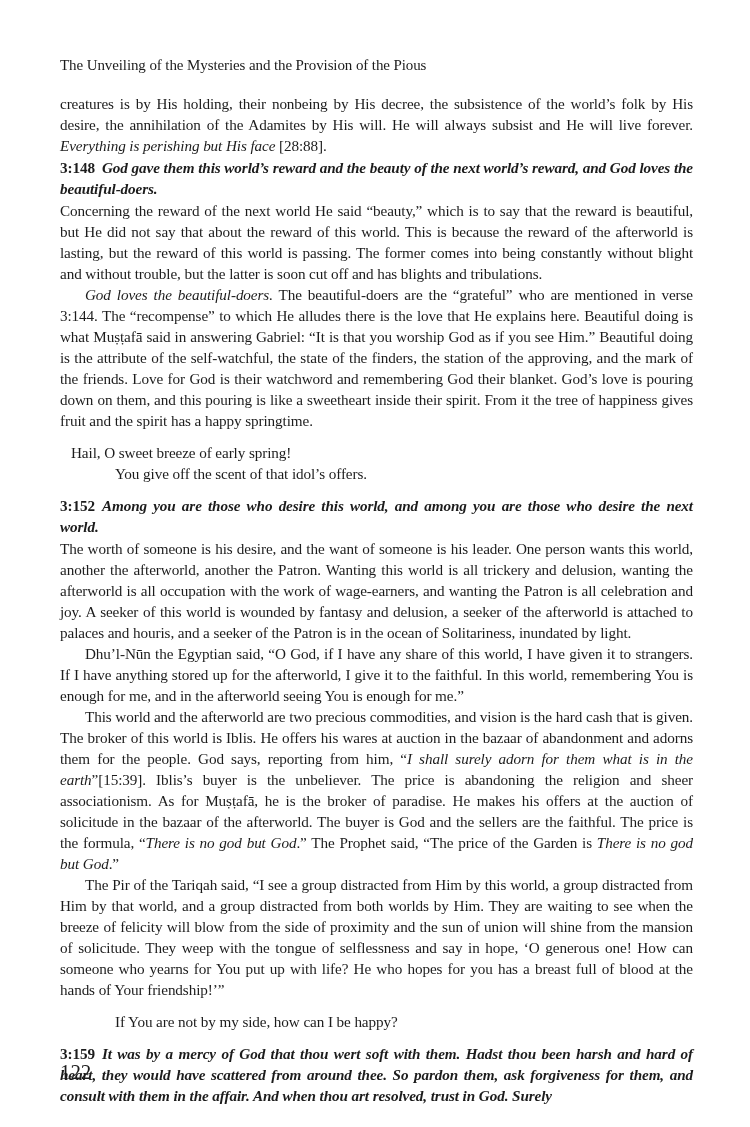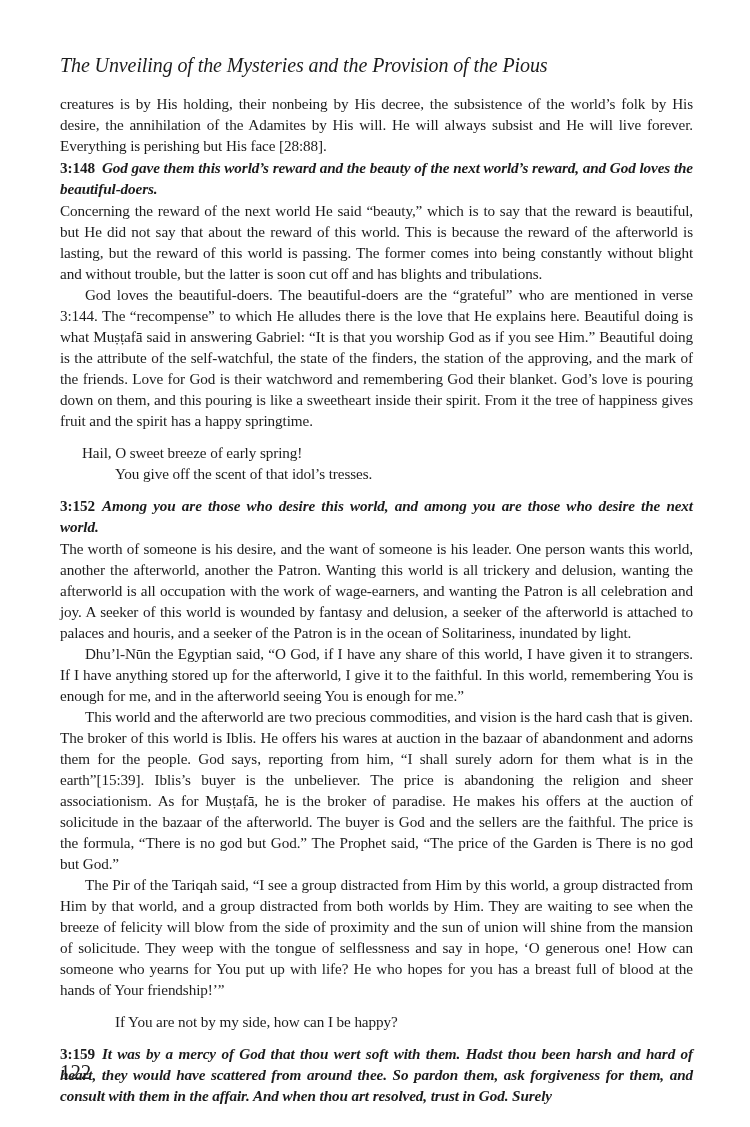--- a/index.html
+++ b/index.html
@@ -17,56 +17,56 @@
     font-size: 15.2px;
     line-height: 21px;
     letter-spacing: -0.1px;
     overflow: hidden;
     box-sizing: border-box;
   }
   .running-head {
     position: absolute;
     left: 60px;
     top: 55px;
-    font-style: italic;
-    font-size: 20px;
+    font-size: 15px;
   }
   .content {
     position: absolute;
     left: 60px;
     top: 93px;
     width: 633px;
   }
   .para {
     margin: 0;
     text-align: justify;
   }
   .para.indent {
     text-indent: 25px;
   }
   .it {
+    font-style: italic;
   }
   .verse-heading {
     margin: 1px 0;
     text-align: justify;
     font-weight: bold;
   }
   .verse-number {
     font-style: normal;
     font-weight: bold;
     padding-right: 7px;
   }
   .vh-text {
     font-style: italic;
     font-weight: bold;
   }
   .poem {
     margin: 11px 0;
   }
-  .poem-line-a { margin-left: 22px; }
+  .poem-line-a { margin-left: 11px; }
   .poem-line-b { margin-left: 55px; }
   .page-number {
     position: absolute;
     left: 60px;
     top: 1062px;
     font-size: 21px;
   }
 </style>
 </head>
 <body>
@@ -74,21 +74,21 @@
 <div class="page">
   <div class="running-head">The Unveiling of the Mysteries and the Provision of the Pious</div>
 
   <div class="content">
       <p class="para"><span class="">creatures is by His holding, their nonbeing by His decree, the subsistence of the world’s folk by His desire, the annihilation of the Adamites by His will.  He will always subsist and He will live forever.  </span><span class=" it">Everything is perishing but His face</span><span class=""> [28:88].</span></p>
       <p class="verse-heading"><span class="verse-number">3:148</span><span class="vh-text it">God gave them this world’s reward and the beauty of the next world’s reward, and God loves the beautiful-doers.</span></p>
       <p class="para"><span class="">Concerning the reward of the next world He said “beauty,” which is to say that the reward is beautiful, but He did not say that about the reward of this world.  This is because the reward of the afterworld is lasting, but the reward of this world is passing. The former comes into being constantly without blight and without trouble, but the latter is soon cut off and has blights and tribulations.</span></p>
       <p class="para indent"><span class=" it">God loves the beautiful-doers.</span><span class="">  The beautiful-doers are the “grateful” who are mentioned in verse 3:144.  The “recompense” to which He alludes there is the love that He explains here.  Beautiful doing is what Muṣṭafā said in answering Gabriel:  “It is that you worship God as if you see Him.”  Beautiful doing is the attribute of the self-watchful, the state of the finders, the station of the approving, and the mark of the friends.  Love for God is their watchword and remembering God their blanket.  God’s love is pouring down on them, and this pouring is like a sweetheart inside their spirit.  From it the tree of happiness gives fruit and the spirit has a happy springtime.</span></p>
       <div class="poem">
         <div class="poem-line poem-line-a">Hail, O sweet breeze of early spring!</div>
-        <div class="poem-line poem-line-b">You give off the scent of that idol’s tresses.</div>
+        <div class="poem-line poem-line-b">You give off the scent of that idol’s offers.</div>
       </div>
       <p class="verse-heading"><span class="verse-number">3:152</span><span class="vh-text it">Among you are those who desire this world, and among you are those who desire the next world.</span></p>
       <p class="para"><span class="">The worth of someone is his desire, and the want of someone is his leader.  One person wants this world, another the afterworld, another the Patron. Wanting this world is all trickery and delusion, wanting the afterworld is all occupation with the work of wage-earners, and wanting the Patron is all celebration and joy.  A seeker of this world is wounded by fantasy and delusion, a seeker of the afterworld is attached to palaces and houris, and a seeker of the Patron is in the ocean of Solitariness, inundated by light.</span></p>
       <p class="para indent"><span class="">Dhu’l-Nūn the Egyptian said, “O God, if I have any share of this world, I have given it to strangers.  If I have anything stored up for the afterworld, I give it to the faithful.  In this world, remembering You is enough for me, and in the afterworld seeing You is enough for me.”</span></p>
       <p class="para indent"><span class="">This world and the afterworld are two precious commodities, and vision is the hard cash that is given.  The broker of this world is Iblis.  He offers his wares at auction in the bazaar of abandonment and adorns them for the people.  God says, reporting from him, “</span><span class=" it">I shall surely adorn for them what is in the earth</span><span class="">”[15:39].  Iblis’s buyer is the unbeliever.  The price is abandoning the religion and sheer associationism.  As for Muṣṭafā, he is the broker of paradise.  He makes his offers at the auction of solicitude in the bazaar of the afterworld.  The buyer is God and the sellers are the faithful.  The price is the formula, “</span><span class=" it">There is no god but God</span><span class="">.”  The Prophet said, “The price of the Garden is </span><span class=" it">There is no god but God</span><span class="">.”</span></p>
       <p class="para indent"><span class="">The Pir of the Tariqah said, “I see a group distracted from Him by this world, a group distracted from Him by that world, and a group distracted from both worlds by Him.  They are waiting to see when the breeze of felicity will blow from the side of proximity and the sun of union will shine from the mansion of solicitude.  They weep with the tongue of selflessness and say in hope, ‘O generous one!  How can someone who yearns for You put up with life?  He who hopes for you has a breast full of blood at the hands of Your friendship!’”</span></p>
       <div class="poem">
         <div class="poem-line poem-line-b">If You are not by my side, how can I be happy?</div>
       </div>
       <p class="verse-heading"><span class="verse-number">3:159</span><span class="vh-text it">It was by a mercy of God that thou wert soft with them. Hadst thou been harsh and hard of heart, they would have scattered from around thee. So pardon them, ask forgiveness for them, and consult with them in the affair. And when thou art resolved, trust in God.  Surely</span></p>

